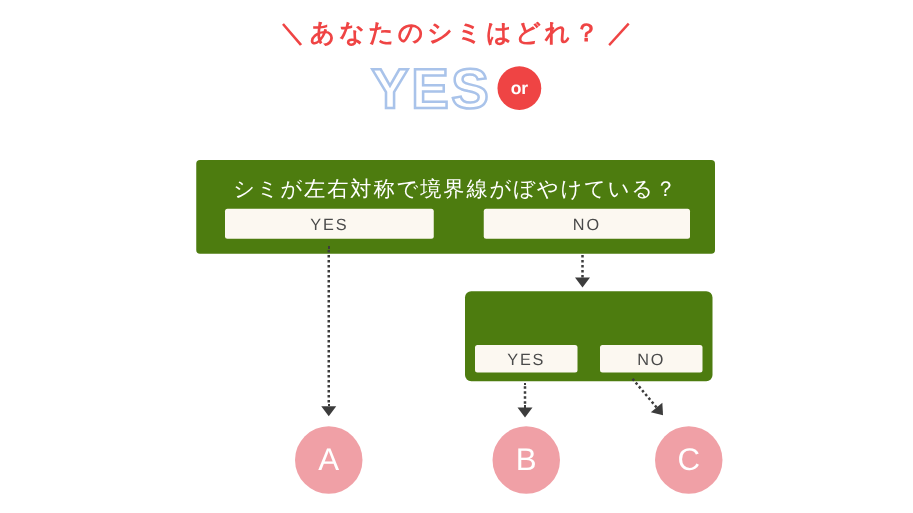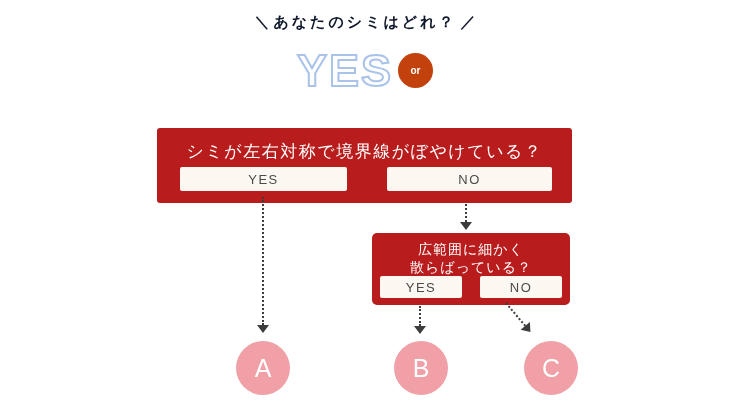--- a/index.html
+++ b/index.html
@@ -21,23 +21,23 @@
     height: 410px;
   }
 
   
   .tagline {
     position: absolute;
     top: 13px;
     left: 0;
     width: 100%;
     text-align: center;
-    font-size: 15px;
+    font-size: 20px;
     font-weight: bold;
-    color: #0f172a;
+    color: #ef4444;
     letter-spacing: 3px;
     white-space: nowrap;
   }
   .tagline .slash { letter-spacing: 0; padding: 0 4px; }
 
   .title {
     position: absolute;
     top: 44px;
     left: 0;
     width: 100%;
@@ -53,34 +53,34 @@
     color: #ffffff;
     -webkit-text-stroke: 2px #a9c3ea;
     letter-spacing: 2px;
     line-height: 1;
     white-space: nowrap;
   }
   .or-badge {
     width: 35px;
     height: 35px;
     border-radius: 50%;
-    background: #c2410c;
-    color: #ffffff;
-    display: flex;
-    align-items: center;
-    justify-content: center;
-    font-size: 10px;
+    background: #ef4444;
+    color: #ffffff;
+    display: flex;
+    align-items: center;
+    justify-content: center;
+    font-size: 14px;
     font-weight: bold;
     flex: 0 0 auto;
   }
 
   
   .qbox {
     position: absolute;
-    background: #b91c1c;
+    background: #4d7c0f;
     border-radius: 3px;
   }
   .q1 { left: 157px; top: 128px; width: 415px; height: 75px; }
   .q2 { left: 372px; top: 233px; width: 198px; height: 72px; border-radius: 5px; }
 
   .q-text {
     position: absolute;
     left: 0;
     width: 100%;
     text-align: center;
@@ -177,24 +177,20 @@
     <div class="arrow-line"></div>
     <div class="arrow-head"></div>
   </div>
 
   <div class="arrow arrow-q1no">
     <div class="arrow-line"></div>
     <div class="arrow-head"></div>
   </div>
 
   <div class="qbox q2">
-    <div class="q-text">
-      <div>広範囲に細かく</div>
-      <div>散らばっている？</div>
-    </div>
     <button class="answer-btn btn-yes">YES</button>
     <button class="answer-btn btn-no">NO</button>
   </div>
 
   <div class="arrow arrow-b">
     <div class="arrow-line"></div>
     <div class="arrow-head"></div>
   </div>
 
   <div class="arrow arrow-c">

